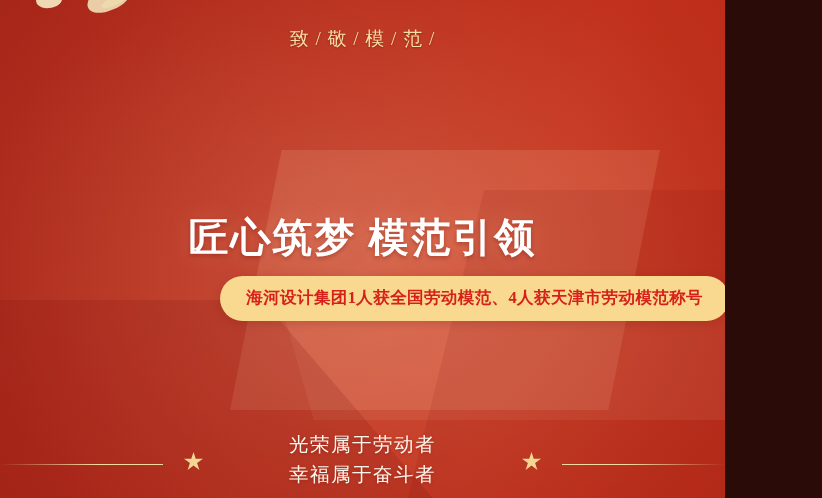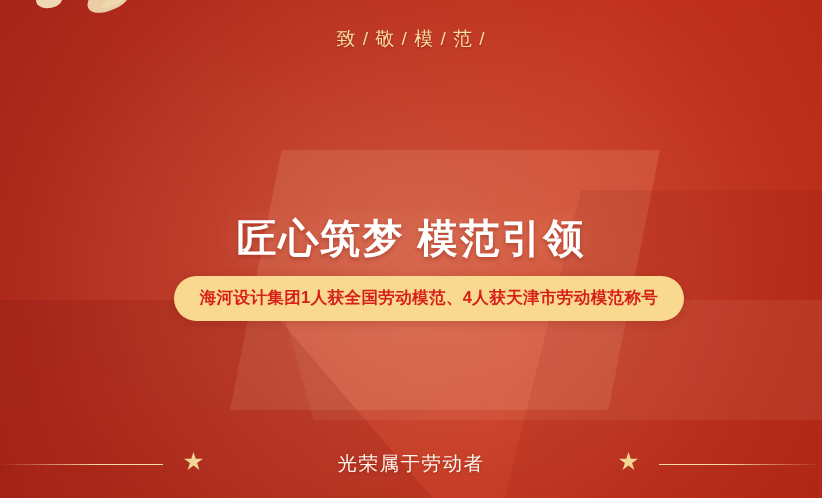--- a/index.html
+++ b/index.html
@@ -5,24 +5,24 @@
 <style>
   html, body {
     margin: 0;
     padding: 0;
     background: #2b0b08;
   }
   * { box-sizing: border-box; }
 
   .banner {
     position: relative;
-    width: 822px;
+    width: 725px;
     height: 498px;
     overflow: hidden;
-    font-family: Liberation Sans, sans-serif;
+    font-family: Liberation Serif, serif;
     
     background:
       linear-gradient(118deg,
         #7d1410 0%,
         #8e1a12 14%,
         #a52217 30%,
         #bb2a18 46%,
         #c32c17 60%,
         #b52616 78%,
         #9d1d12 100%);
@@ -185,24 +185,24 @@
     letter-spacing: 2px;
     white-space: nowrap;
     text-shadow:
       0 2px 4px rgba(120,18,12,.40),
       0 0 22px rgba(255,190,150,.25);
   }
 
   .subtitle-wrap {
     position: absolute;
     top: 276px;
-    left: 12px;
+    left: 4px;
     width: 100%;
     display: flex;
-    justify-content: center;
+    justify-content: flex-end;
     padding-left: 12px;
   }
   .subtitle-pill {
     display: inline-block;
     background: #f9d98f;
     color: #d6211b;
     font-size: 16.5px;
     font-weight: 700;
     letter-spacing: .4px;
     padding: 11px 26px 12px;
@@ -218,21 +218,21 @@
     width: 100%;
     text-align: center;
     color: #fdf6ec;
     font-size: 19.5px;
     line-height: 30px;
     font-weight: 400;
     letter-spacing: 1.5px;
     white-space: nowrap;
     text-shadow: 0 1px 3px rgba(120,16,10,.40);
   }
-  .tagline-line { display: block; margin-top: 18px; }
+  .tagline-line { display: block; }
 
   
   .rule {
     position: absolute;
     top: 464px;
     height: 1px;
     background: linear-gradient(90deg, rgba(246,222,160,.0), #f2dca0 60%, #f2dca0 100%);
     pointer-events: none;
   }
   .rule-left  { left: 0px;  width: 163px; }
@@ -277,20 +277,21 @@
     <div class="eyebrow">致 / 敬 / 模 / 范 /</div>
 
     <h1 class="headline">匠心筑梦 模范引领</h1>
 
     <div class="subtitle-wrap">
       <div class="subtitle-pill">海河设计集团1人获全国劳动模范、4人获天津市劳动模范称号</div>
     </div>
 
     <div class="tagline">
       <span class="tagline-line">光荣属于劳动者</span>
+      <span class="tagline-line">幸福属于奋斗者</span>
     </div>
 
     <div class="rule rule-left"></div>
     <div class="star star-left"></div>
     <div class="star star-right"></div>
     <div class="rule rule-right"></div>
 
   </div>
 </div>
 

